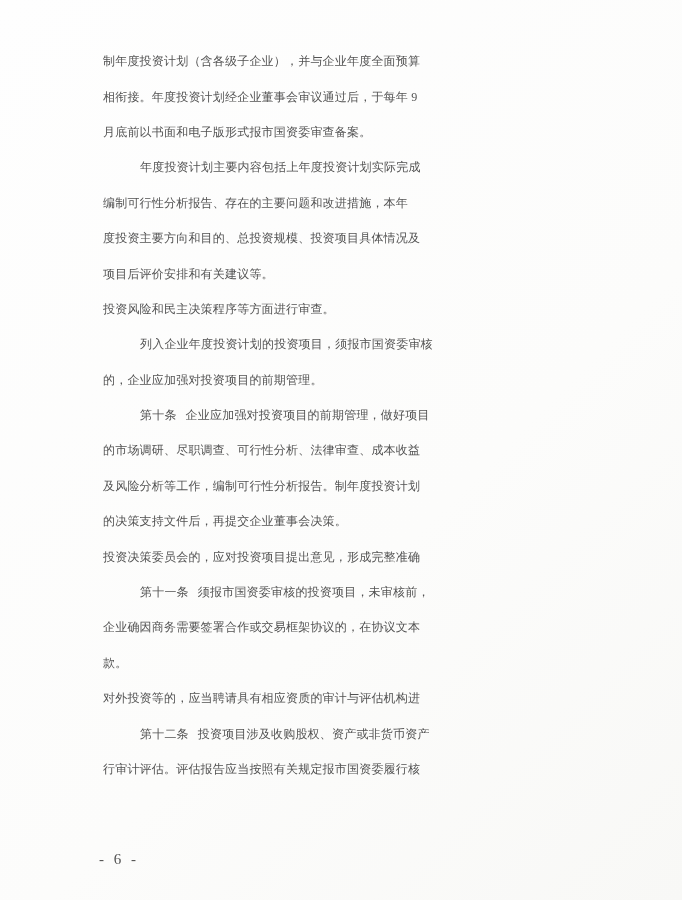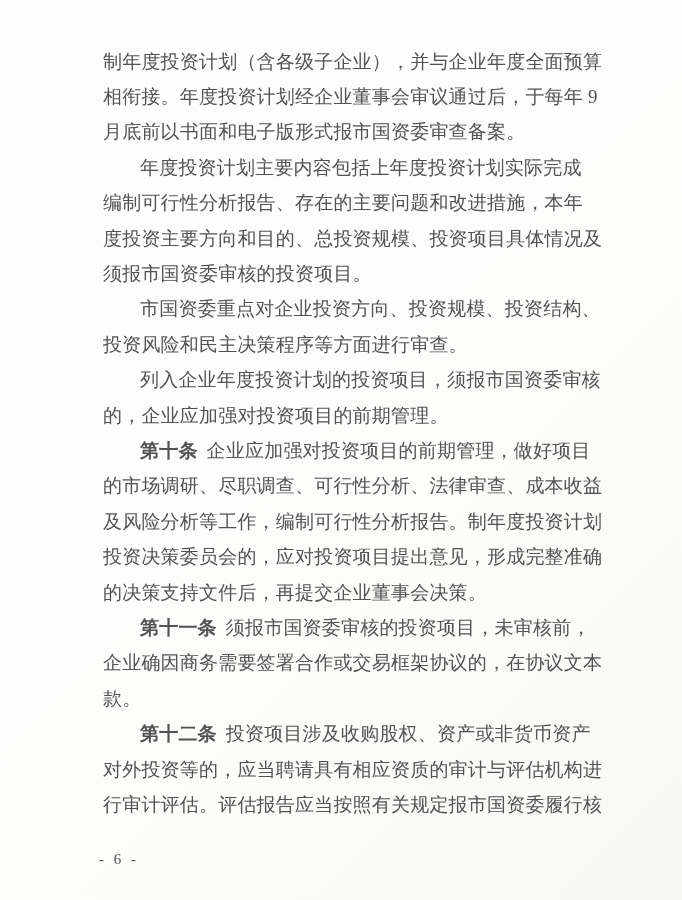--- a/index.html
+++ b/index.html
@@ -19,31 +19,31 @@
     background: linear-gradient(135deg, #fefefe 0%, #fcfcfb 60%, #f8f8f6 100%);
   }
   .text-block {
     position: absolute;
     left: 103px;
     top: 44px;
     width: 486px;
   }
   .line {
     height: 35.4px;
-    font-size: 19px;
+    font-size: 12px;
     letter-spacing: 0.2px;
     white-space: nowrap;
     display: flex;
     align-items: center;
   }
   .line.indent {
     padding-left: 37px;
   }
   .term-heading {
-    font-weight: bold;
+    font-weight: normal;
     margin-right: 9px;
   }
   .page-number {
     position: absolute;
     left: 99px;
     top: 851px;
     font-size: 15px;
     letter-spacing: 3px;
   }
 </style>
@@ -64,24 +64,21 @@
       <div class="line indent">
         <span>年度投资计划主要内容包括上年度投资计划实际完成</span>
       </div>
       <div class="line">
         <span>编制可行性分析报告、存在的主要问题和改进措施，本年</span>
       </div>
       <div class="line">
         <span>度投资主要方向和目的、总投资规模、投资项目具体情况及</span>
       </div>
       <div class="line">
-        <span>须报市国资委审核的投资项目。</span>
-      </div>
-      <div class="line indent">
-        <span>市国资委重点对企业投资方向、投资规模、投资结构、</span>
+        <span>项目后评价安排和有关建议等。</span>
       </div>
       <div class="line">
         <span>投资风险和民主决策程序等方面进行审查。</span>
       </div>
       <div class="line indent">
         <span>列入企业年度投资计划的投资项目，须报市国资委审核</span>
       </div>
       <div class="line">
         <span>的，企业应加强对投资项目的前期管理。</span>
       </div>
@@ -89,40 +86,40 @@
         <span class="term-heading">第十条</span>
         <span>企业应加强对投资项目的前期管理，做好项目</span>
       </div>
       <div class="line">
         <span>的市场调研、尽职调查、可行性分析、法律审查、成本收益</span>
       </div>
       <div class="line">
         <span>及风险分析等工作，编制可行性分析报告。制年度投资计划</span>
       </div>
       <div class="line">
-        <span>投资决策委员会的，应对投资项目提出意见，形成完整准确</span>
+        <span>的决策支持文件后，再提交企业董事会决策。</span>
       </div>
       <div class="line">
-        <span>的决策支持文件后，再提交企业董事会决策。</span>
+        <span>投资决策委员会的，应对投资项目提出意见，形成完整准确</span>
       </div>
       <div class="line indent">
         <span class="term-heading">第十一条</span>
         <span>须报市国资委审核的投资项目，未审核前，</span>
       </div>
       <div class="line">
         <span>企业确因商务需要签署合作或交易框架协议的，在协议文本</span>
       </div>
       <div class="line">
         <span>款。</span>
       </div>
+      <div class="line">
+        <span>对外投资等的，应当聘请具有相应资质的审计与评估机构进</span>
+      </div>
       <div class="line indent">
         <span class="term-heading">第十二条</span>
         <span>投资项目涉及收购股权、资产或非货币资产</span>
-      </div>
-      <div class="line">
-        <span>对外投资等的，应当聘请具有相应资质的审计与评估机构进</span>
       </div>
       <div class="line">
         <span>行审计评估。评估报告应当按照有关规定报市国资委履行核</span>
       </div>
     </div>
   <div class="page-number">- 6 -</div>
 </div>
 
 </body></html>

